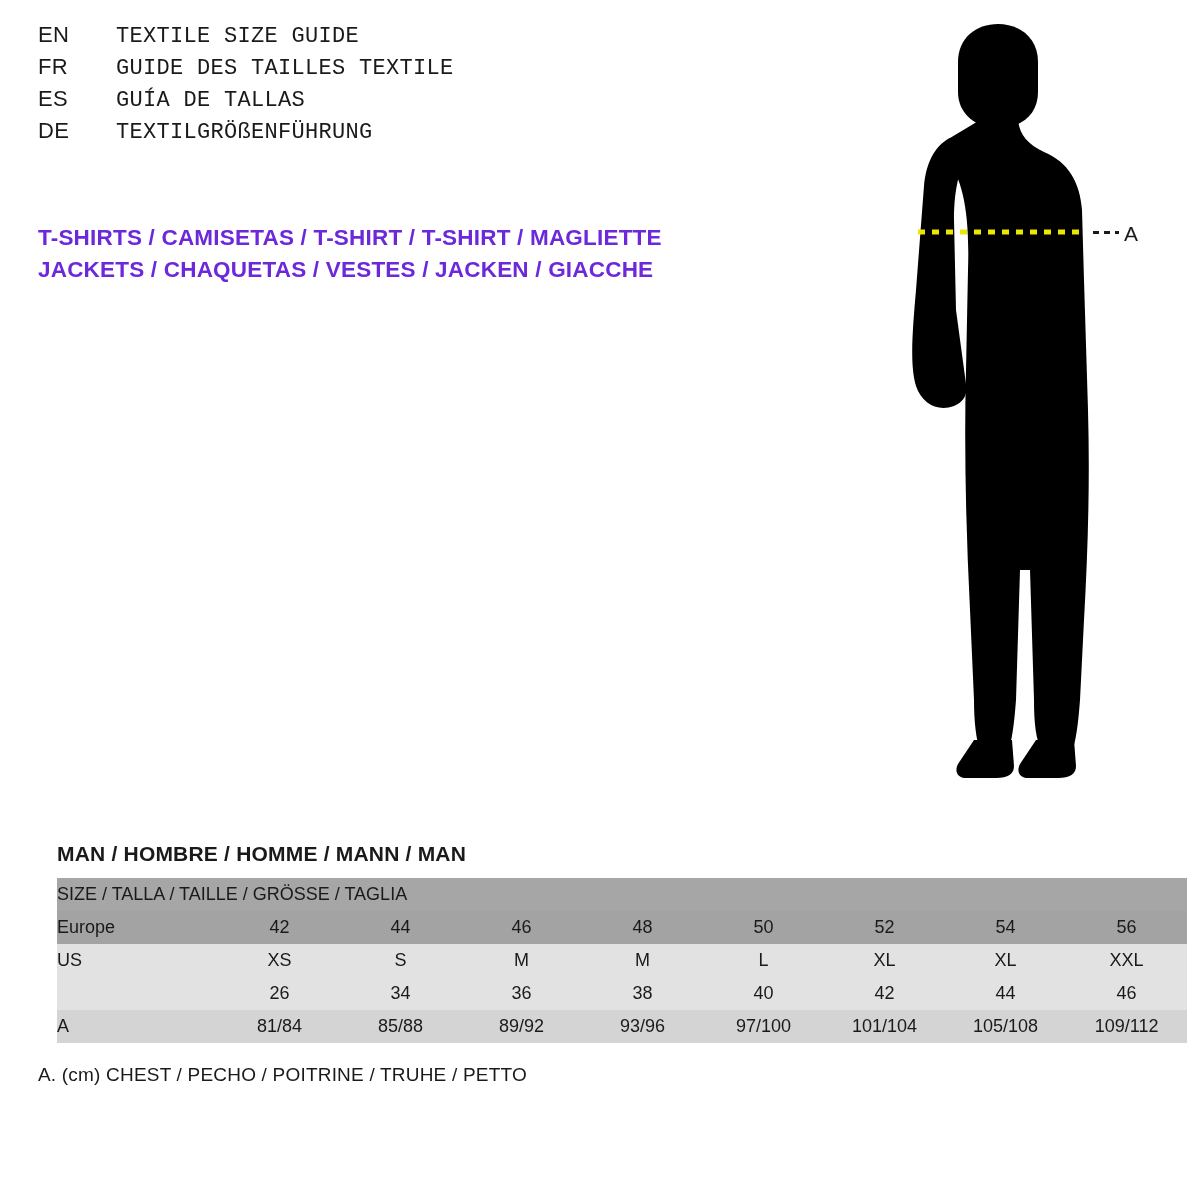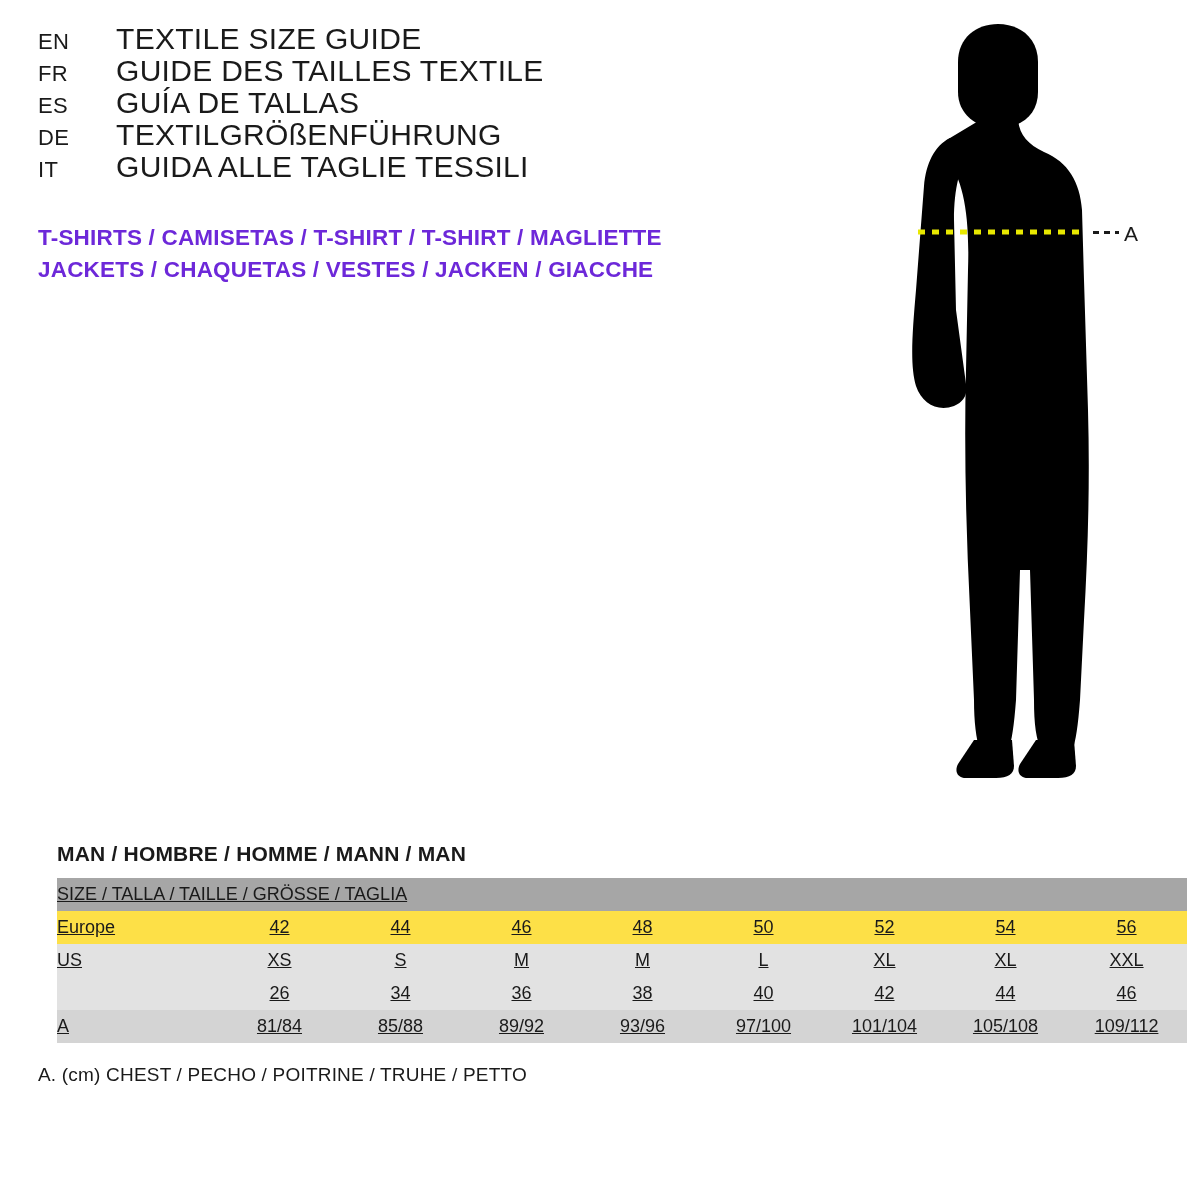--- a/index.html
+++ b/index.html
@@ -28,24 +28,25 @@
     align-items: baseline;
     height: 32px;
   }
   .lang-code {
     width: 78px;
     font-size: 22px;
     letter-spacing: 0.3px;
     color: #1a1a1a;
   }
   .lang-text {
-    font-size: 30px;
+    font-size: 22px;
     letter-spacing: 0.3px;
     color: #1a1a1a;
     white-space: nowrap;
+    font-family: Liberation Mono, monospace;
   }
 
   
   #category-block {
     position: absolute;
     left: 38px;
     top: 222px;
     width: 760px;
   }
   .category-line {
@@ -102,29 +103,28 @@
     border-collapse: collapse;
     width: 1130px;
     table-layout: fixed;
     font-size: 18px;
     color: #1a1a1a;
   }
   table.size-table td {
     padding: 0;
     height: 33px;
     vertical-align: middle;
-    text-decoration: underline;
   }
   .row-head td {
     background: #a6a6a6;
     font-size: 18px;
     color: #1a1a1a;
     height: 32px;
   }
-  .row-light td { background: #fde047; }
+  .row-light td { background: #a3a3a3; }
   .row-mid td { background: #e2e2e2; }
   .row-dark td { background: #d4d4d4; }
   .cell-label {
     padding-left: 8px;
     text-align: left;
     white-space: nowrap;
   }
   .cell-val {
     text-align: center;
   }
@@ -149,24 +149,20 @@
     <div class="lang-code">FR</div>
     <div class="lang-text">GUIDE DES TAILLES TEXTILE</div>
   </div>
   <div class="lang-row">
     <div class="lang-code">ES</div>
     <div class="lang-text">GUÍA DE TALLAS</div>
   </div>
   <div class="lang-row">
     <div class="lang-code">DE</div>
     <div class="lang-text">TEXTILGRÖßENFÜHRUNG</div>
-  </div>
-  <div class="lang-row">
-    <div class="lang-code">IT</div>
-    <div class="lang-text">GUIDA ALLE TAGLIE TESSILI</div>
   </div>
 </div>
 
 <div id="category-block">
   <div class="category-line">T-SHIRTS / CAMISETAS / T-SHIRT / T-SHIRT / MAGLIETTE</div>
   <div class="category-line">JACKETS / CHAQUETAS / VESTES / JACKEN / GIACCHE</div>
 </div>
 
 <div id="figure-area">
   <svg id="figure-svg" width="360" height="790" viewBox="0 0 360 790">

